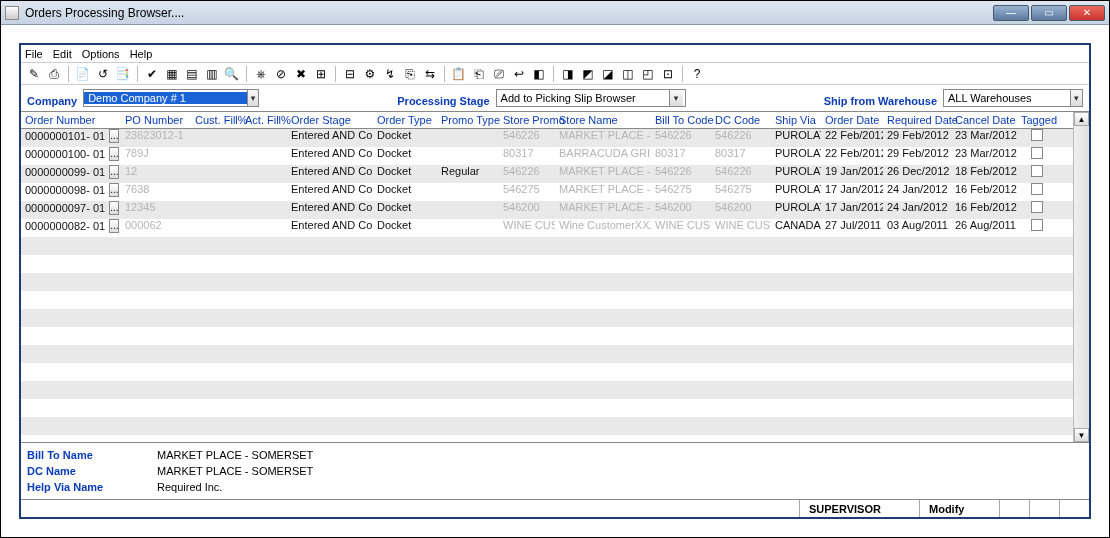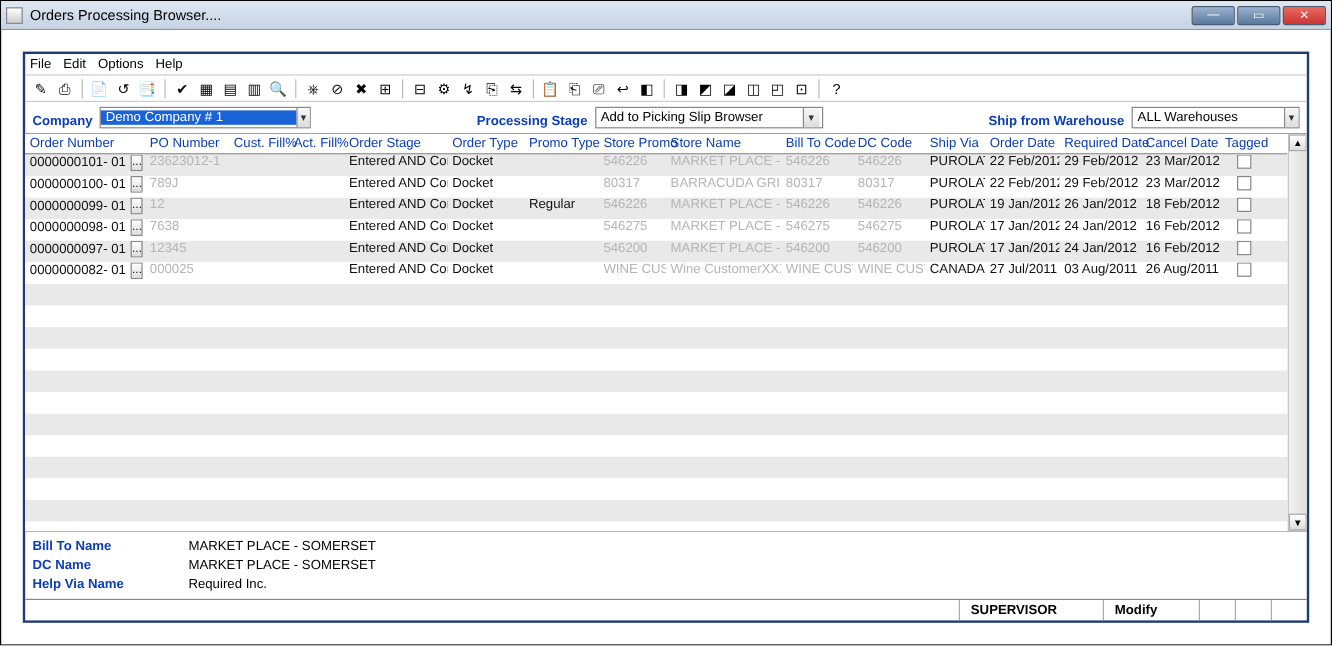--- a/index.html
+++ b/index.html
@@ -244,21 +244,21 @@
               <div class="gcell c-afill"></div>
               <div class="gcell c-stage">Entered AND Conf</div>
               <div class="gcell c-otype">Docket</div>
               <div class="gcell c-promo">Regular</div>
               <div class="gcell c-store blur">546226</div>
               <div class="gcell c-sname blur">MARKET PLACE - SOM</div>
               <div class="gcell c-billto blur">546226</div>
               <div class="gcell c-dc blur">546226</div>
               <div class="gcell c-ship">PUROLAT</div>
               <div class="gcell c-odate">19 Jan/2012</div>
-              <div class="gcell c-rdate">26 Jan/2012</div>
+              <div class="gcell c-rdate">26 Dec/2012</div>
               <div class="gcell c-cdate">18 Feb/2012</div>
               <div class="gcell c-tag"><span class="chk"></span></div>
             </div>
             <div class="row">
               <div class="gcell c-order">
                 <span class="blur">0000000098- 01</span>
                 <span class="ellipsisbtn">...</span>
               </div>
               <div class="gcell c-po blur">7638</div>
               <div class="gcell c-cfill"></div>
@@ -295,21 +295,21 @@
               <div class="gcell c-odate">17 Jan/2012</div>
               <div class="gcell c-rdate">24 Jan/2012</div>
               <div class="gcell c-cdate">16 Feb/2012</div>
               <div class="gcell c-tag"><span class="chk"></span></div>
             </div>
             <div class="row">
               <div class="gcell c-order">
                 <span class="blur">0000000082- 01</span>
                 <span class="ellipsisbtn">...</span>
               </div>
-              <div class="gcell c-po blur">000025</div>
+              <div class="gcell c-po blur">000062</div>
               <div class="gcell c-cfill"></div>
               <div class="gcell c-afill"></div>
               <div class="gcell c-stage">Entered AND Conf</div>
               <div class="gcell c-otype">Docket</div>
               <div class="gcell c-promo"></div>
               <div class="gcell c-store blur">WINE CUSTO</div>
               <div class="gcell c-sname blur">Wine CustomerXXX</div>
               <div class="gcell c-billto blur">WINE CUSTO</div>
               <div class="gcell c-dc blur">WINE CUSTO</div>
               <div class="gcell c-ship">CANADA I</div>

